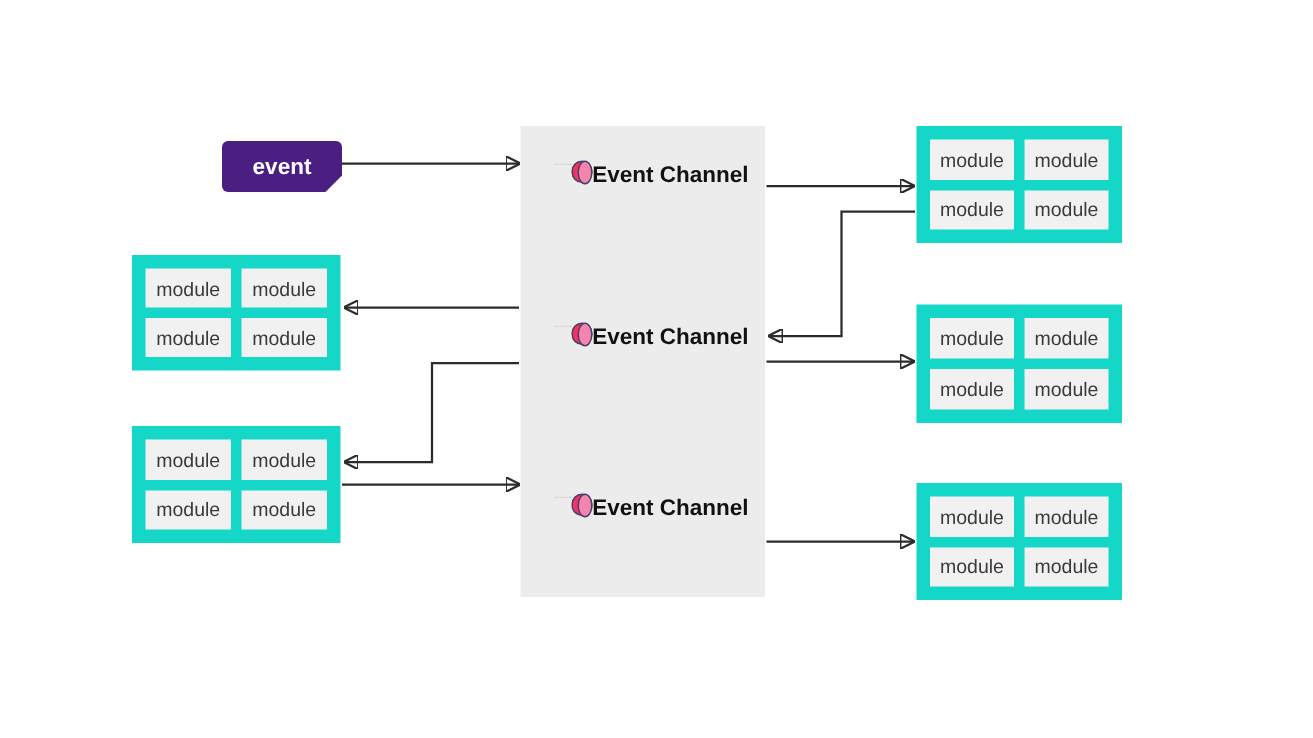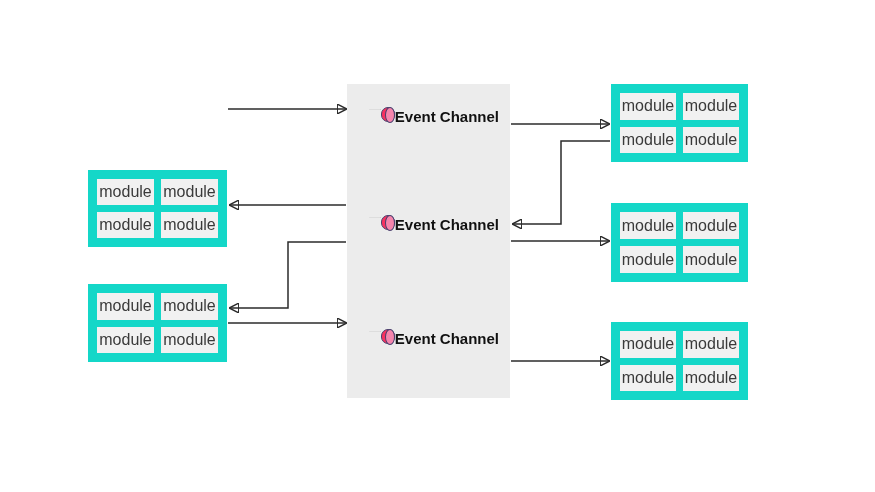--- a/index.html
+++ b/index.html
@@ -47,38 +47,41 @@
   }
   
   .module-grid{
     position:absolute;box-sizing:border-box;
     background:var(--module-group,#14d7c8);
     display:grid;grid-template-columns:1fr 1fr;gap:7px;padding:9px;
   }
   .module-cell{
     background:var(--module-cell,#f1f1f1);
     display:flex;align-items:center;justify-content:center;
-    font-size:16px;color:#3a3a3a;
+    font-size:13px;color:#3a3a3a;
   }
   #grid-right-top{left:611px;top:84px;width:137px;height:78px}
   #grid-right-mid{left:611px;top:203px;width:137px;height:79px}
   #grid-right-bottom{left:611px;top:322px;width:137px;height:78px}
   #grid-left-top{left:88px;top:170px;width:139px;height:77px}
   #grid-left-bottom{left:88px;top:284px;width:139px;height:78px}
   
   #arrows{position:absolute;left:0;top:0;width:875px;height:492px;pointer-events:none;}
   #arrows path{fill:none;stroke:var(--arrow,#2b2b2b);stroke-width:1.5px;}
 </style>
 </head>
 <body>
 
 <div id="stage">
 
   <div id="panel"></div>
 
+  <div id="event-box">
+    <span>event</span>
+  </div>
 
   <div class="channel" id="channel-1">
     <svg class="flow-svg" viewBox="0 0 130 9">
       <defs>
         <marker id="m-small" viewBox="0 0 10 10" refX="9" refY="5" markerWidth="7" markerHeight="7" orient="auto">
           <path d="M0,0 L10,5 L0,10 z" fill="#3a3a3a"></path>
         </marker>
       </defs>
       <line x1="1" y1="5" x2="124" y2="5" stroke="#4a4a4a" stroke-width="1" marker-end="url(#m-small)"></line>
     </svg>

